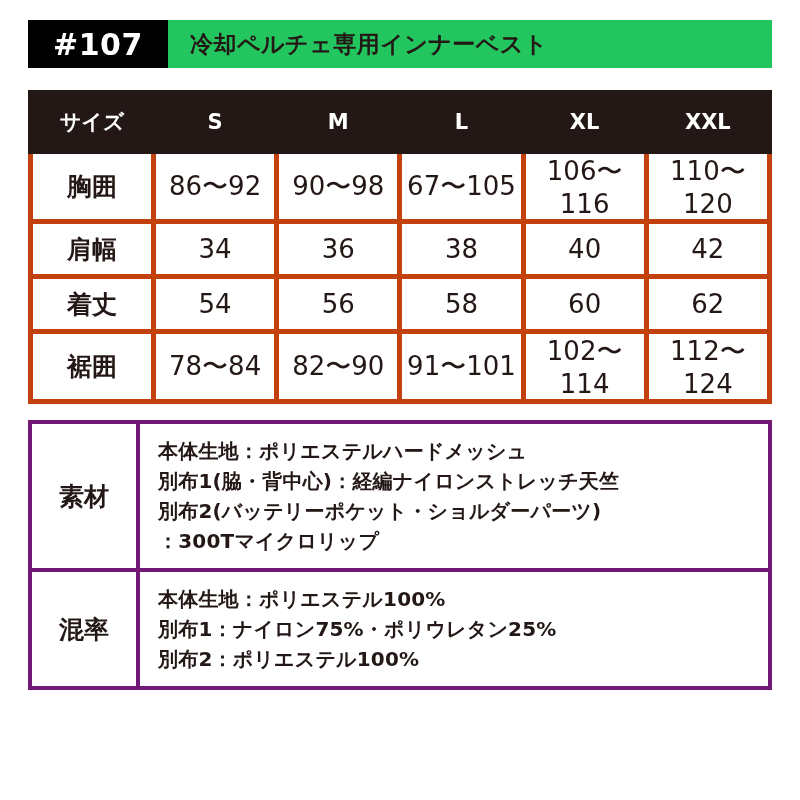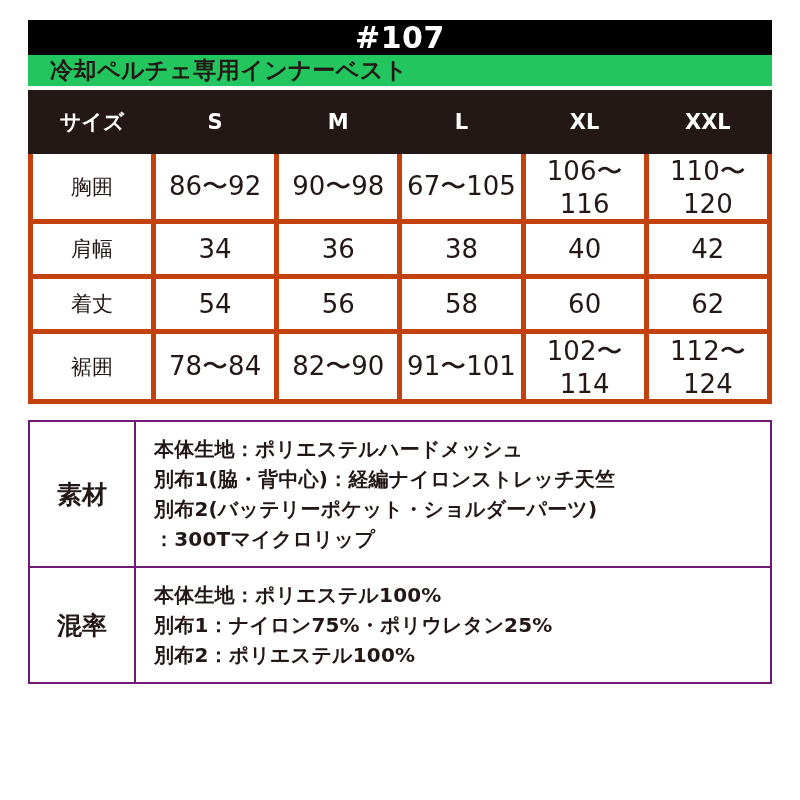--- a/index.html
+++ b/index.html
@@ -21,21 +21,20 @@
     padding: 20px 28px 0 28px;
     position: relative;
   }
 
   
   .header {
     display: flex;
     align-items: stretch;
     height: 48px;
     margin-bottom: 22px;
-    flex-direction: column;
   }
   .header-number {
     background: #000000;
     color: #ffffff;
     min-width: 140px;
     display: flex;
     align-items: center;
     justify-content: center;
     font-size: 30px;
     font-weight: bold;
@@ -73,22 +72,22 @@
     border-color: #231815;
     font-size: 21px;
     height: 54px;
   }
   .size-table thead th.corner {
     width: 118px;
   }
   .size-table td.rowhead {
     background: #ffffff;
     color: #231815;
-    font-size: 21px;
-    font-weight: normal;
+    font-size: 25px;
+    font-weight: bold;
   }
   .size-table td.val {
     font-weight: normal;
     font-size: 26px;
   }
 
   
   .note {
     color: #e60012;
     font-size: 21px;
@@ -102,21 +101,21 @@
     display: block;
   }
 
   
   .spec-table {
     border-collapse: collapse;
     width: 100%;
     table-layout: fixed;
   }
   .spec-table td {
-    border: 2px solid #701a75;
+    border: 4px solid #701a75;
     padding: 0;
     vertical-align: middle;
   }
   .spec-table td.label {
     width: 104px;
     text-align: center;
     font-size: 25px;
     font-weight: bold;
   }
   .spec-table td.body {

